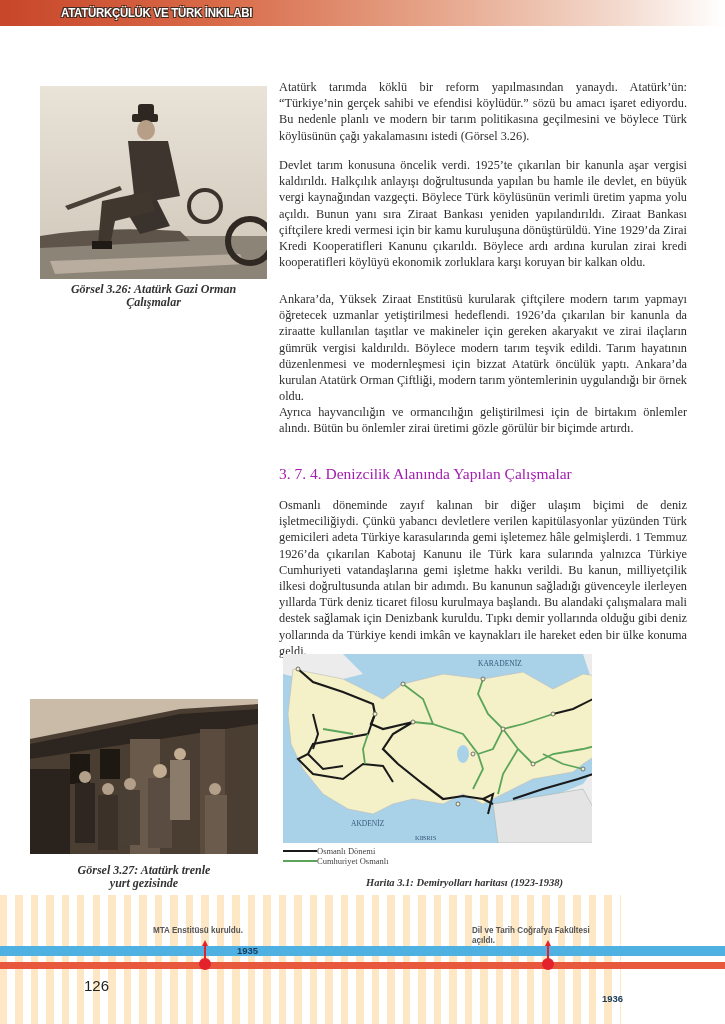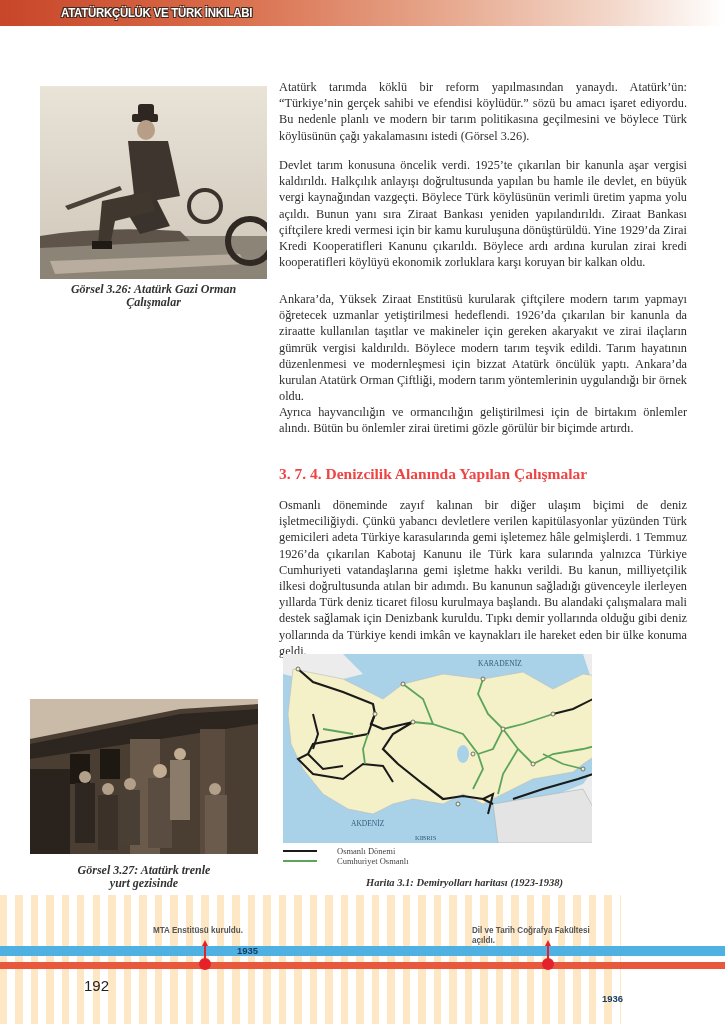--- a/index.html
+++ b/index.html
@@ -17,38 +17,38 @@
     text-shadow: -1px -1px 0 #3a2a22, 1px -1px 0 #3a2a22, -1px 1px 0 #3a2a22, 1px 1px 0 #3a2a22;
     transform: scaleX(0.88); transform-origin: left center;
   }
 
   .body-text {
     position: absolute; left: 279px; width: 408px;
     font-size: 12.3px; line-height: 16.2px; text-align: justify; color: #2e2e2e;
   }
   .section-heading {
     position: absolute; left: 279px; top: 465px;
-    font-size: 15.5px; font-weight: bold; color: #ef4444;
+    font-size: 15.5px; font-weight: normal; color: #a21caf;
   }
 
   .photo {
     position: absolute; overflow: hidden;
     background: #d8cfc2;
   }
   .caption {
     position: absolute; font-style: italic; font-weight: bold; font-size: 12px;
     text-align: center; color: #333; line-height: 13px;
   }
 
   .map {
     position: absolute; left: 283px; top: 654px; width: 309px; height: 189px;
     background: #a9d2e8; overflow: hidden;
   }
   .map-legend { position: absolute; left: 283px; top: 846px; font-size: 8.5px; color: #444; line-height: 10px; }
-  .legend-row { display: flex; align-items: center; gap: 20px; }
+  .legend-row { display: flex; align-items: center; gap: 0; }
   .legend-line { width: 34px; height: 1.5px; display: inline-block; }
   .map-caption { position: absolute; left: 366px; top: 877px; font-style: italic; font-weight: bold; font-size: 10.5px; color: #333; }
 
   .timeline {
     position: absolute; left: 0; top: 895px; width: 621px; height: 129px;
     background: repeating-linear-gradient(90deg, #fde7c4 0px, #fde7c4 7px, #ffffff 7px, #ffffff 15.5px);
   }
   .tl-blue { position: absolute; left: 0; top: 51px; width: 725px; height: 10px; background: #4fb0e2; }
   .tl-red { position: absolute; left: 0; top: 67px; width: 725px; height: 7px; background: #e8583c; }
   .tl-event {
@@ -216,13 +216,13 @@
   <div class="tl-arrow" style="left:202px;"></div>
   <div class="tl-stem" style="left:204px;"></div>
   <div class="tl-dot" style="left:199px;"></div>
 
   <div class="tl-event" style="left:472px;">Dil ve Tarih Coğrafya Fakültesi açıldı.</div>
   <div class="tl-year" style="left:602px;margin-top:48px;">1936</div>
   <div class="tl-arrow" style="left:545px;"></div>
   <div class="tl-stem" style="left:547px;"></div>
   <div class="tl-dot" style="left:542px;"></div>
 </div>
-<div class="page-number">192</div>
+<div class="page-number">126</div>
 
 </body></html>

